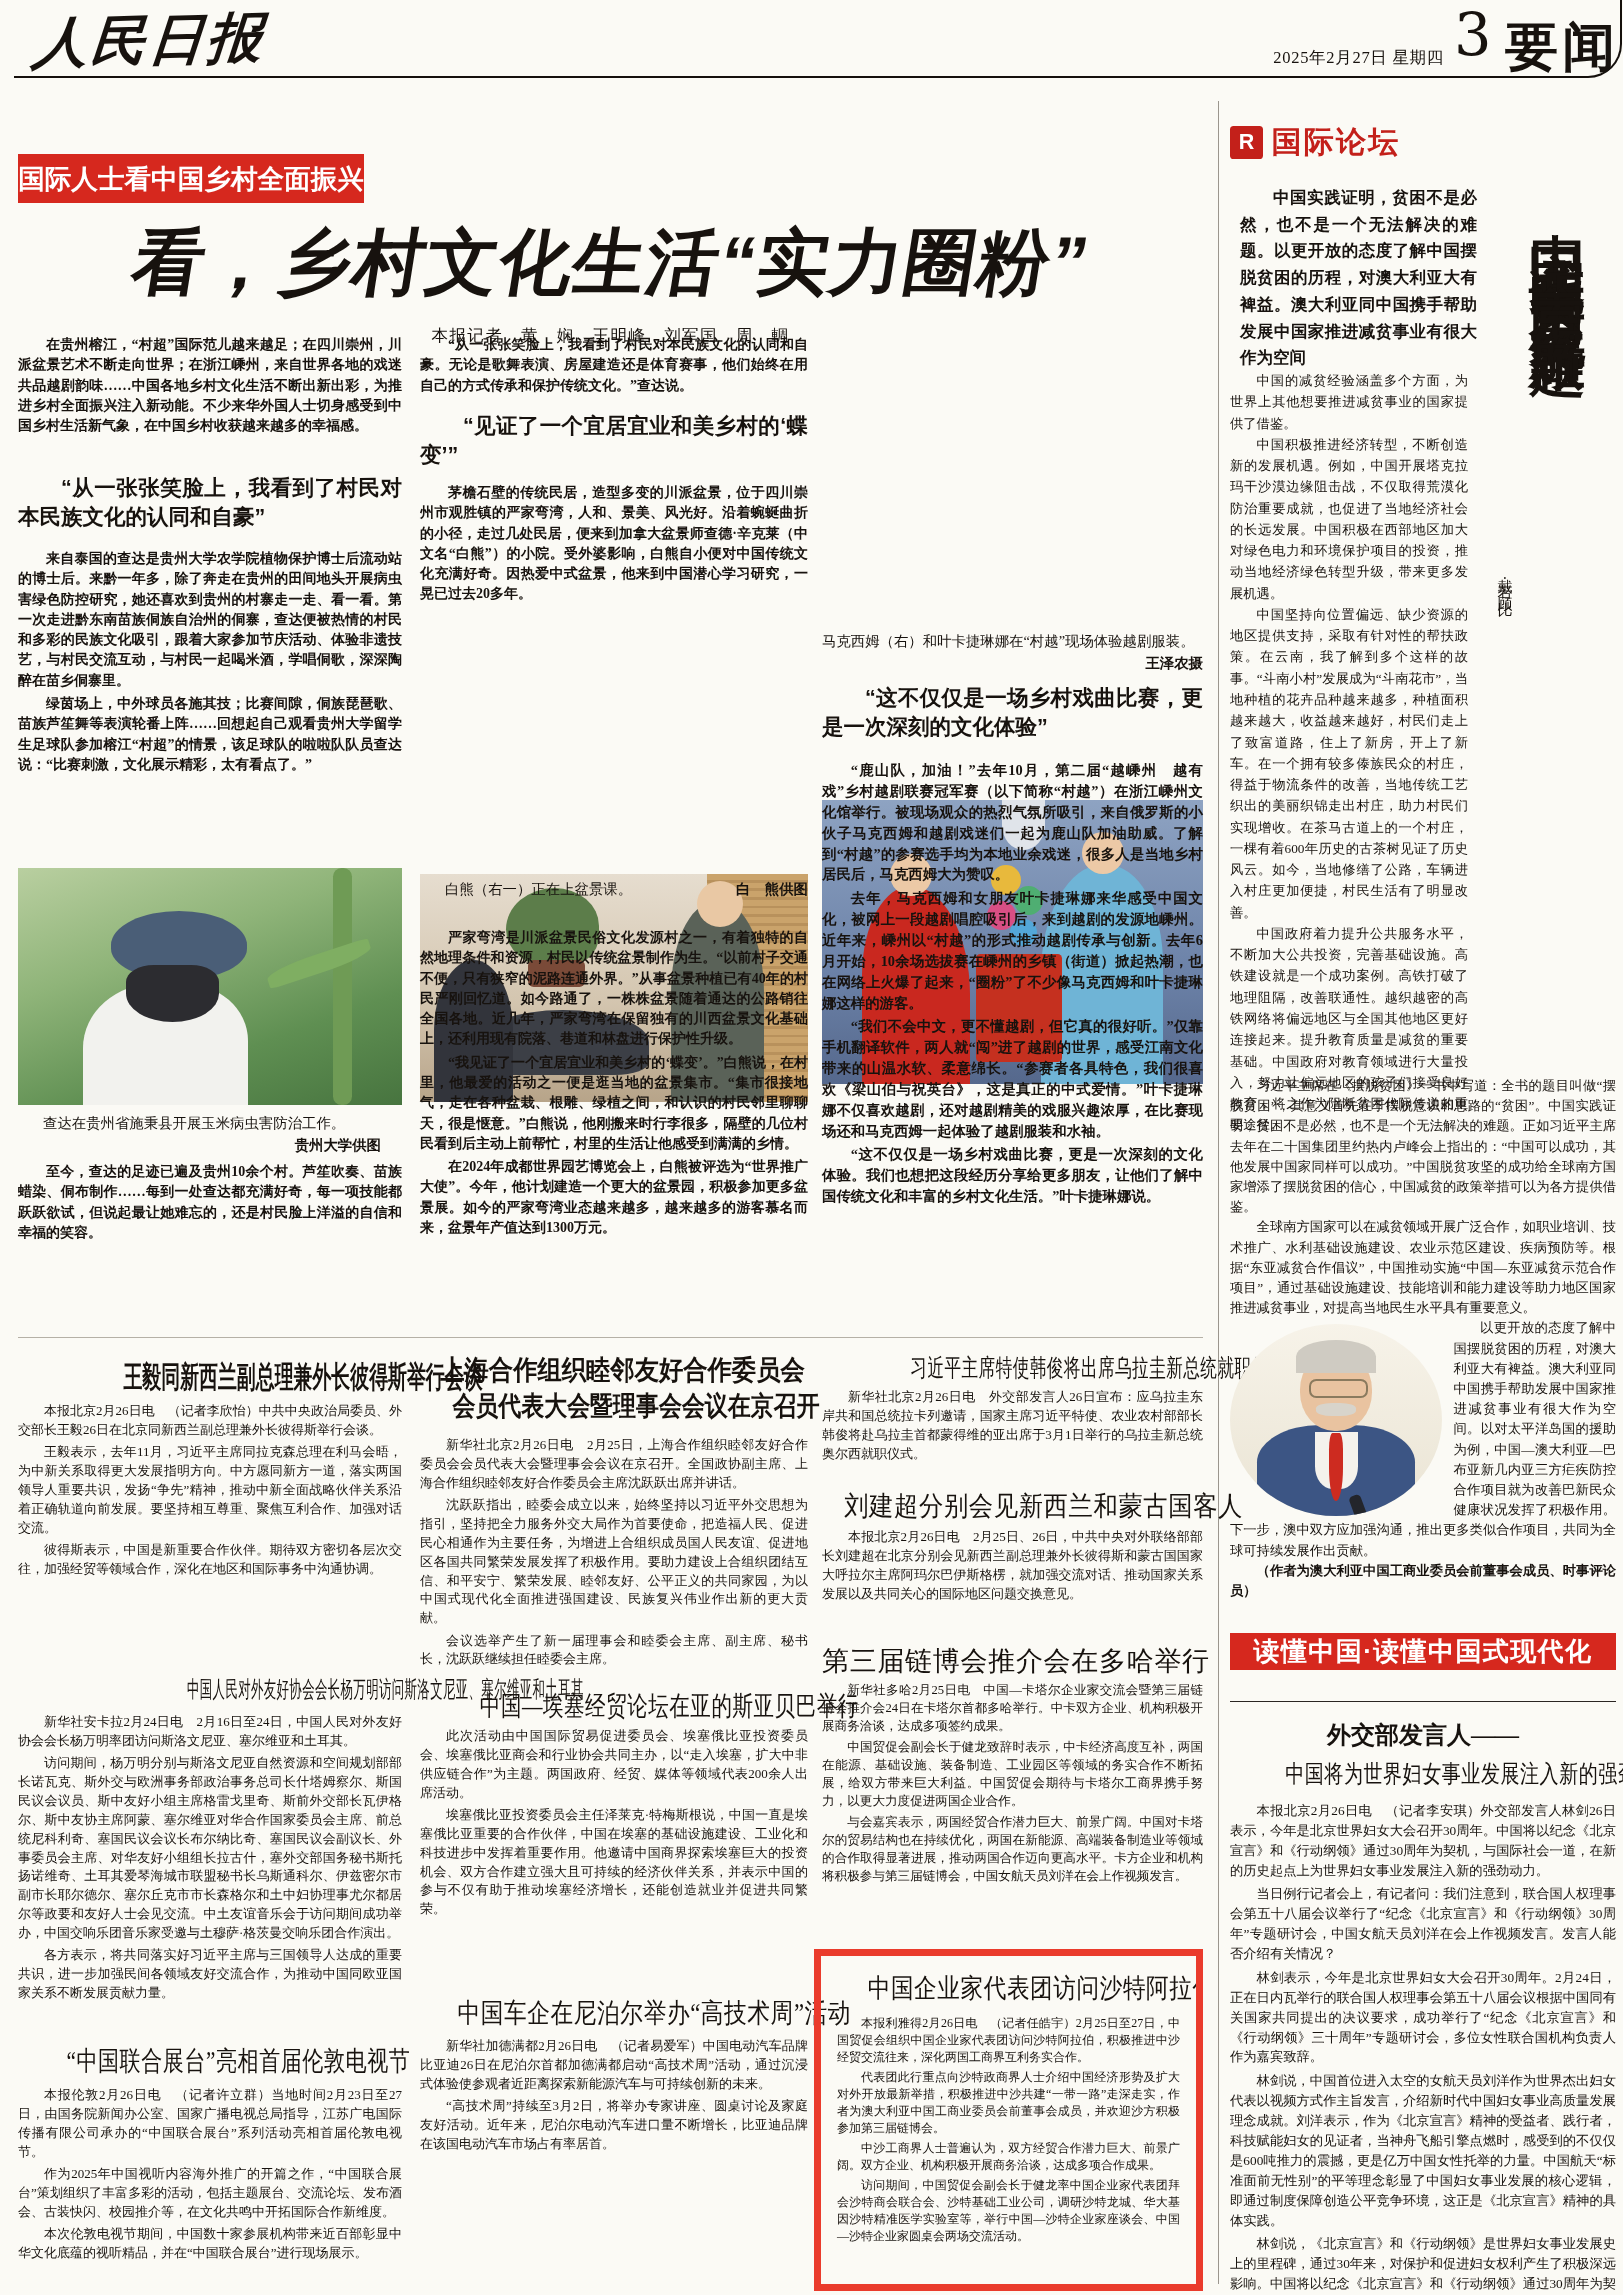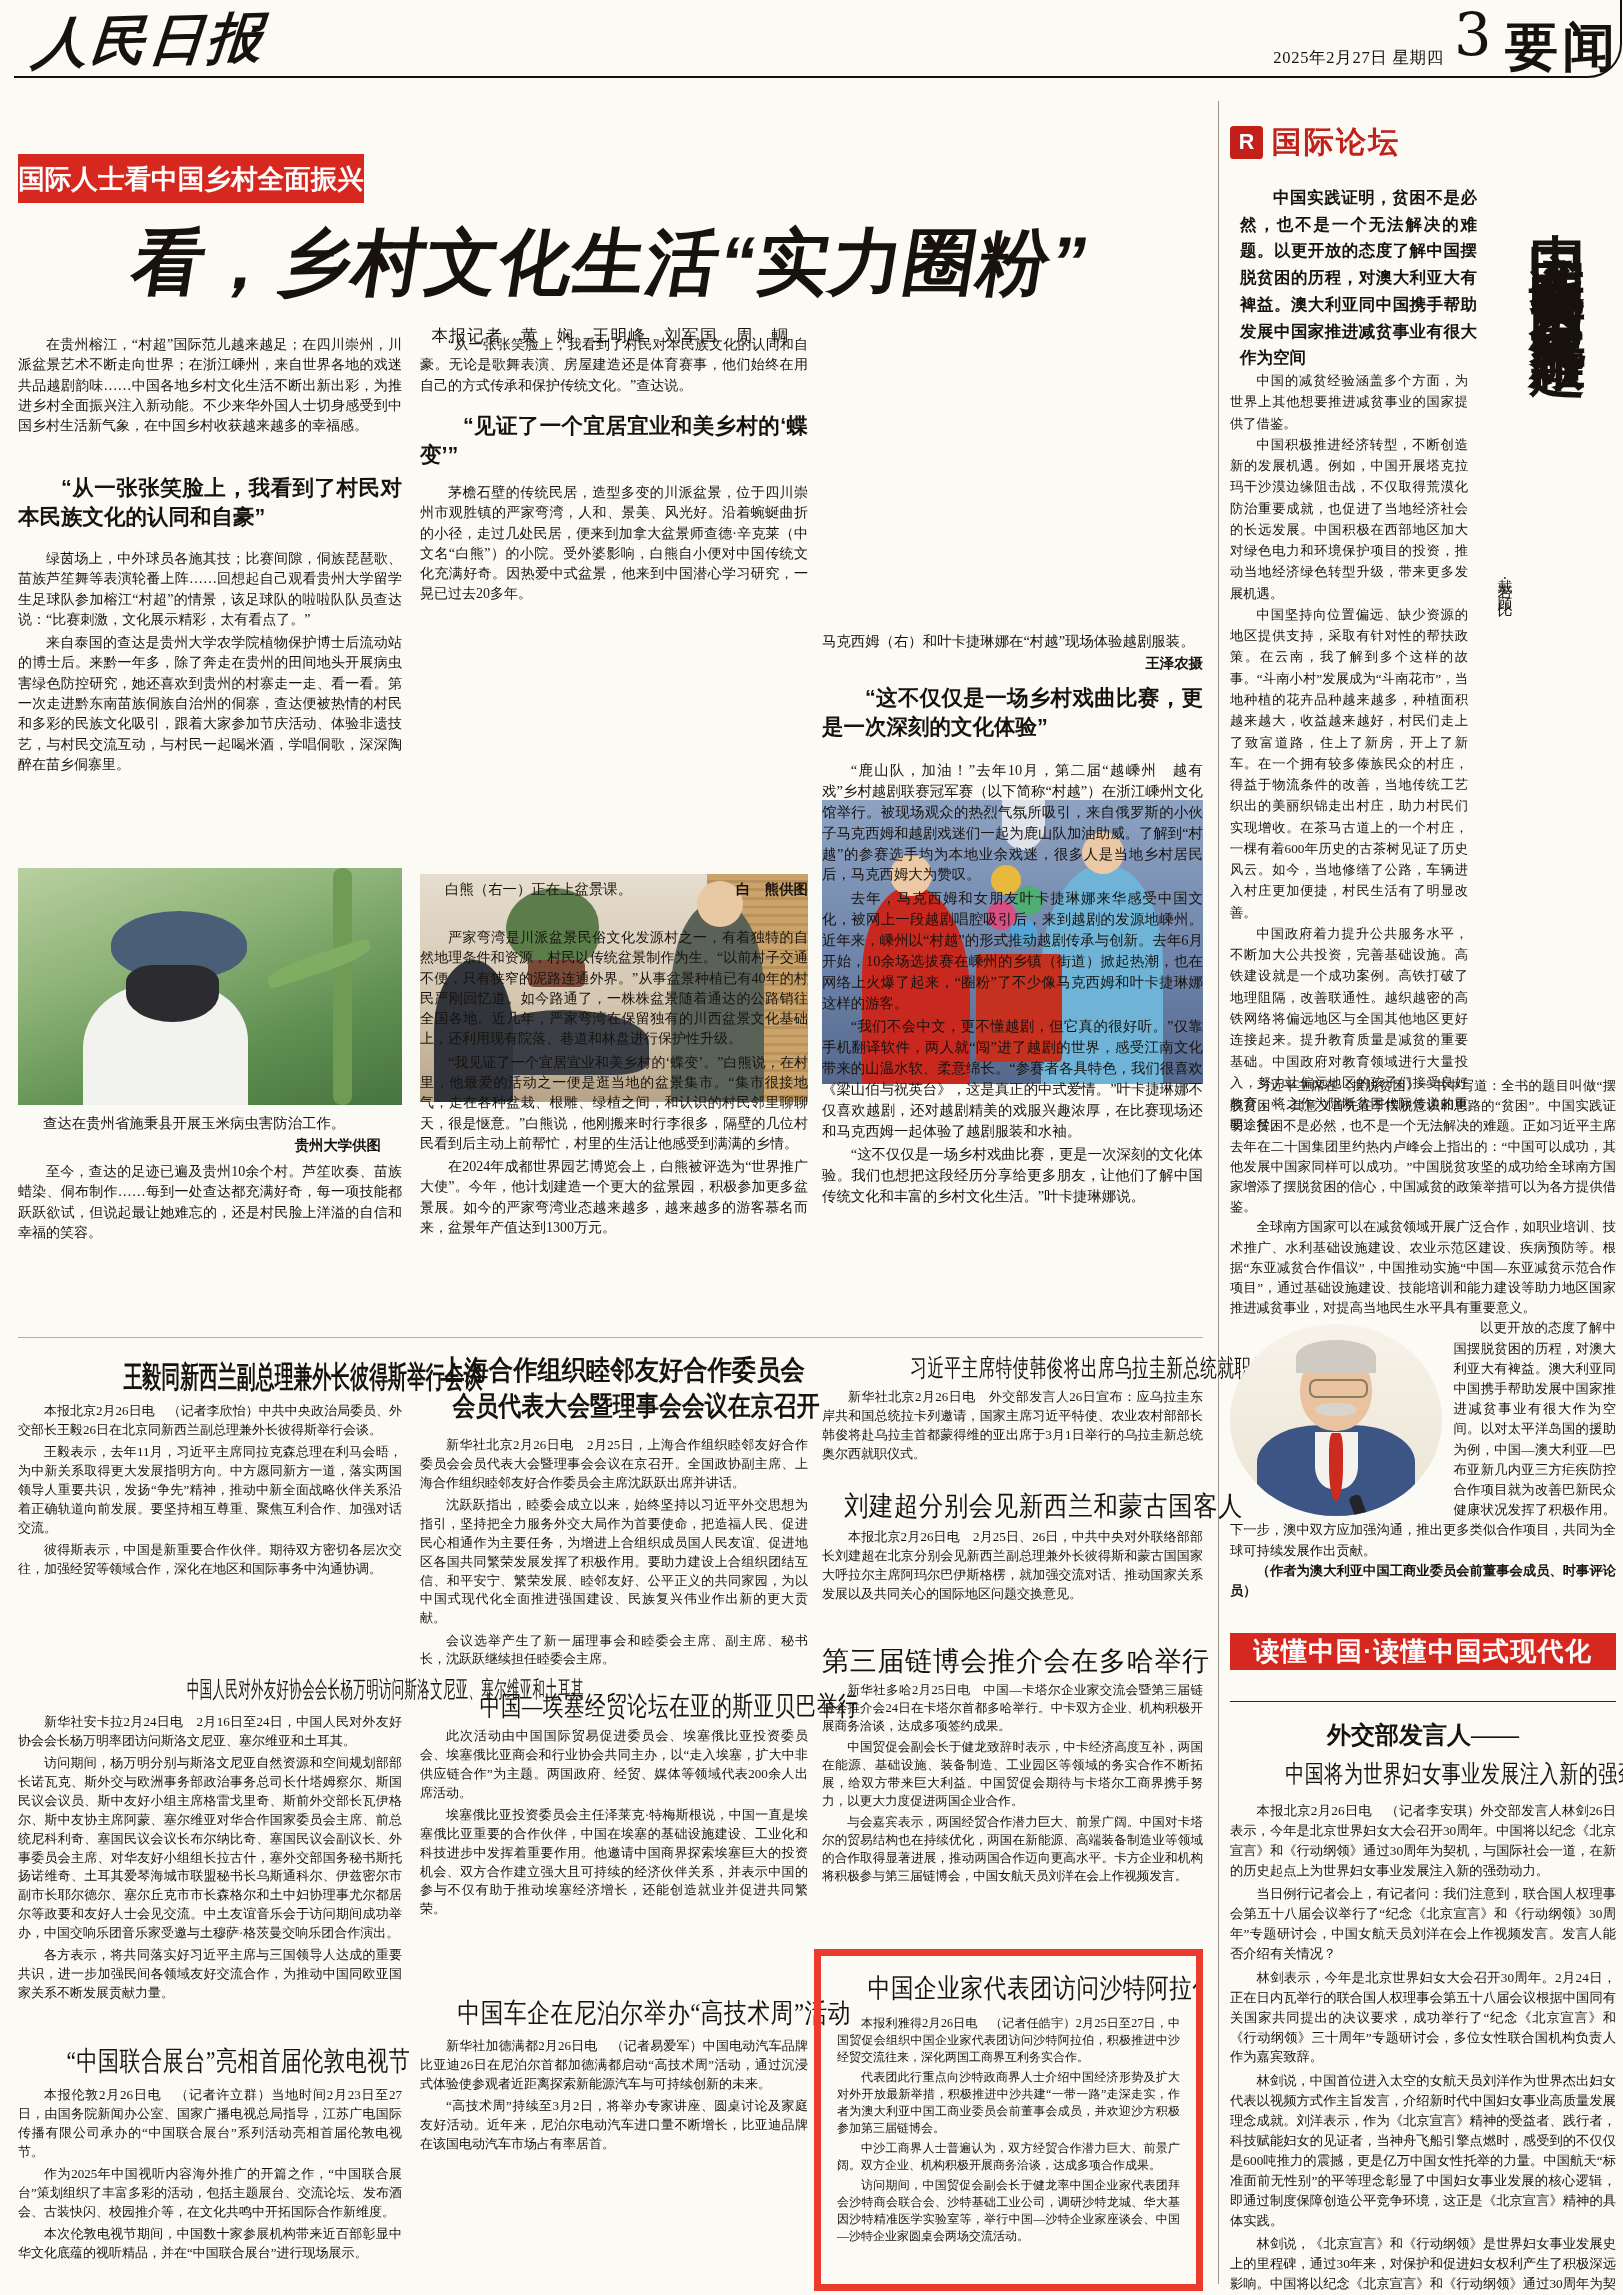--- a/index.html
+++ b/index.html
@@ -21,21 +21,21 @@
           letter-spacing:1.4px;text-align:center;}
   .h-main .skew{display:inline-block;transform:skewX(-9deg);}
   .byline{font-size:16.5px;text-align:center;letter-spacing:1.4px;}
   .subhead{font-family:"Liberation Sans",sans-serif;font-weight:900;font-size:21.5px;line-height:1.35;
            text-indent:2em;text-align:justify;}
   .h-bold,.h-kai{text-align:center;white-space:nowrap;}
   .h-bold .sc,.h-kai .sc{display:inline-block;transform-origin:center;}
   .h-bold{font-weight:800;font-size:30px;}
   .h-kai{font-weight:500;font-size:27px;letter-spacing:0.7px;}
   
-  .bt{font-size:14px;line-height:1.45;text-align:justify;}
+  .bt{font-size:14px;line-height:1.45;text-align:justify;font-weight:bold;}
   .bt p{margin:0 0 2.9px 0;text-indent:2em;}
   .bt2{font-size:13px;line-height:1.45;text-align:justify;}
   .bt2 p{margin:0 0 3.6px 0;text-indent:2em;}
   .caption{font-size:14.4px;line-height:1.5;}
   .caption .credit{display:block;text-align:right;font-weight:700;}
   .capflex{display:flex;justify-content:space-between;font-size:14.4px;}
   .capflex .credit{font-weight:700;}
   
   .forum-lead{font-size:16.5px;font-weight:600;line-height:1.62;text-align:justify;text-indent:2em;}
   .vhead{writing-mode:vertical-rl;font-family:"Liberation Sans",sans-serif;font-weight:900;
@@ -78,22 +78,22 @@
 <div class="abs h-main" style="left:18px;top:215px;width:1185px;">
   <span class="skew">看，乡村文化生活“实力圈粉”</span>
 </div>
 <div class="abs byline" style="left:18px;top:325px;width:1185px;">本报记者　黄　娴　王明峰　刘军国　周　輖</div>
 
 <div class="abs bt" style="left:18px;top:335px;width:384px;">
   <p>在贵州榕江，“村超”国际范儿越来越足；在四川崇州，川派盆景艺术不断走向世界；在浙江嵊州，来自世界各地的戏迷共品越剧韵味……中国各地乡村文化生活不断出新出彩，为推进乡村全面振兴注入新动能。不少来华外国人士切身感受到中国乡村生活新气象，在中国乡村收获越来越多的幸福感。</p>
 </div>
 <div class="abs subhead" style="left:18px;top:474px;width:384px;">“从一张张笑脸上，我看到了村民对本民族文化的认同和自豪”</div>
 <div class="abs bt" style="left:18px;top:549px;width:384px;">
+    <p>来自泰国的查达是贵州大学农学院植物保护博士后流动站的博士后。来黔一年多，除了奔走在贵州的田间地头开展病虫害绿色防控研究，她还喜欢到贵州的村寨走一走、看一看。第一次走进黔东南苗族侗族自治州的侗寨，查达便被热情的村民和多彩的民族文化吸引，跟着大家参加节庆活动、体验非遗技艺，与村民交流互动，与村民一起喝米酒，学唱侗歌，深深陶醉在苗乡侗寨里。</p>
     <p>绿茵场上，中外球员各施其技；比赛间隙，侗族琵琶歌、苗族芦笙舞等表演轮番上阵……回想起自己观看贵州大学留学生足球队参加榕江“村超”的情景，该足球队的啦啦队队员查达说：“比赛刺激，文化展示精彩，太有看点了。”</p>
-    <p>来自泰国的查达是贵州大学农学院植物保护博士后流动站的博士后。来黔一年多，除了奔走在贵州的田间地头开展病虫害绿色防控研究，她还喜欢到贵州的村寨走一走、看一看。第一次走进黔东南苗族侗族自治州的侗寨，查达便被热情的村民和多彩的民族文化吸引，跟着大家参加节庆活动、体验非遗技艺，与村民交流互动，与村民一起喝米酒，学唱侗歌，深深陶醉在苗乡侗寨里。</p>
   </div>
 
 <div class="abs photo" style="left:18px;top:868px;width:384px;height:237px;background:linear-gradient(160deg,#b9cfa0 0%,#8fb479 35%,#5f8f52 70%,#47743f 100%);">
   <div class="ph-shape" style="right:50px;top:0;width:18.7px;height:237px;background:#6f9b55;border-radius:8.6px;"></div>
   <div class="ph-shape" style="right:29px;top:86px;width:108px;height:18.7px;background:#7fae62;border-radius:50% 10% 50% 10%;transform:rotate(-18deg);"></div>
   <div class="ph-shape" style="left:65px;top:115px;width:165px;height:144px;background:#f2f2ee;border-radius:45% 40% 0 0;"></div>
   <div class="ph-shape" style="left:93px;top:43px;width:136px;height:68px;background:#4a5e77;border-radius:50% 50% 45% 45%;"></div>
   <div class="ph-shape" style="left:108px;top:97px;width:93px;height:57px;background:#2c2c30;border-radius:30% 30% 50% 50%;"></div>
 </div>
 <div class="abs caption" style="left:43px;top:1113px;width:338px;">

